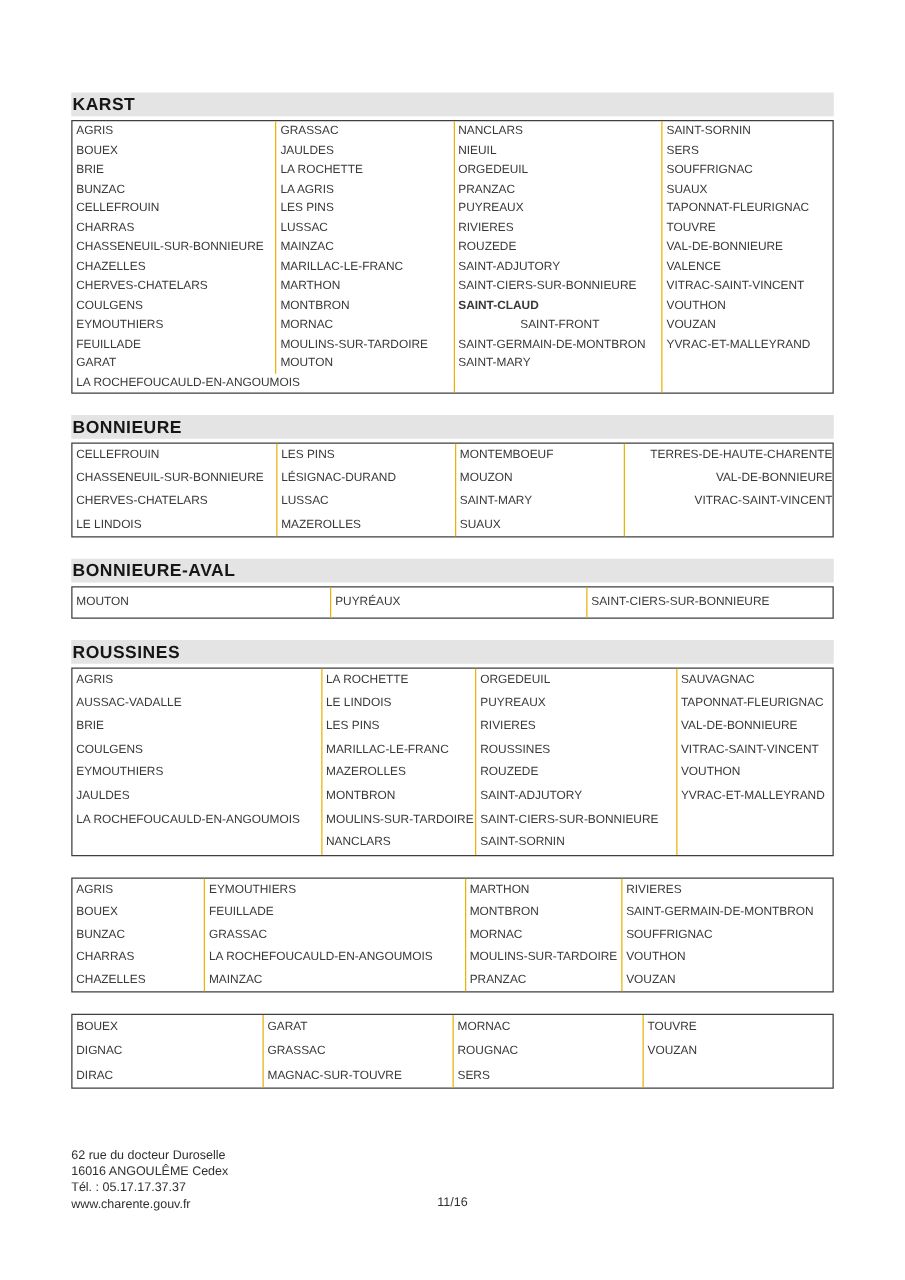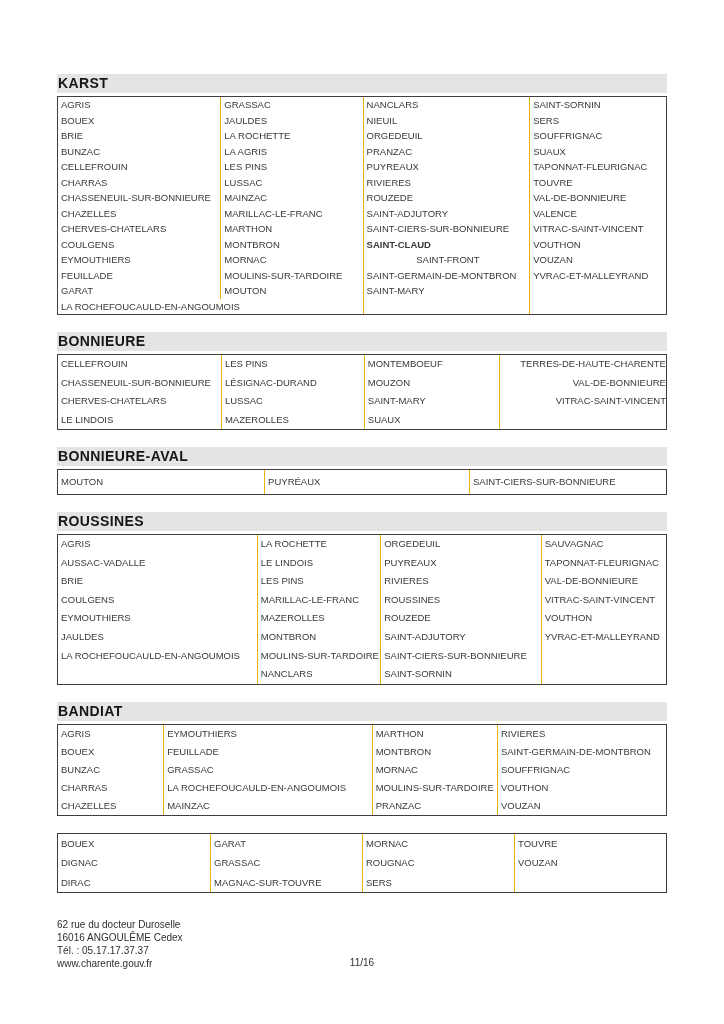--- a/index.html
+++ b/index.html
@@ -219,21 +219,20 @@
             <div class="cell" style="line-height: 18.6px; height: 18.6px;">TAPONNAT-FLEURIGNAC</div>
             <div class="cell" style="line-height: 18.6px; height: 18.6px;">VAL-DE-BONNIEURE</div>
             <div class="cell" style="line-height: 18.6px; height: 18.6px;">VITRAC-SAINT-VINCENT</div>
             <div class="cell" style="line-height: 18.6px; height: 18.6px;">VOUTHON</div>
             <div class="cell" style="line-height: 18.6px; height: 18.6px;">YVRAC-ET-MALLEYRAND</div>
           </div>
         </div>
       </div>
     </div>
     <div class="sec">
-      <div class="sec-title">BANDIAT</div>
       <div class="tbl">
         <div class="tbl-cols" style="min-height: 90px;">
           <div class="col" style="width: 17.3%;">
             <div class="cell" style="line-height: 18px; height: 18px;">AGRIS</div>
             <div class="cell" style="line-height: 18px; height: 18px;">BOUEX</div>
             <div class="cell" style="line-height: 18px; height: 18px;">BUNZAC</div>
             <div class="cell" style="line-height: 18px; height: 18px;">CHARRAS</div>
             <div class="cell" style="line-height: 18px; height: 18px;">CHAZELLES</div>
           </div>
           <div class="col" style="width: 34.3%;">

